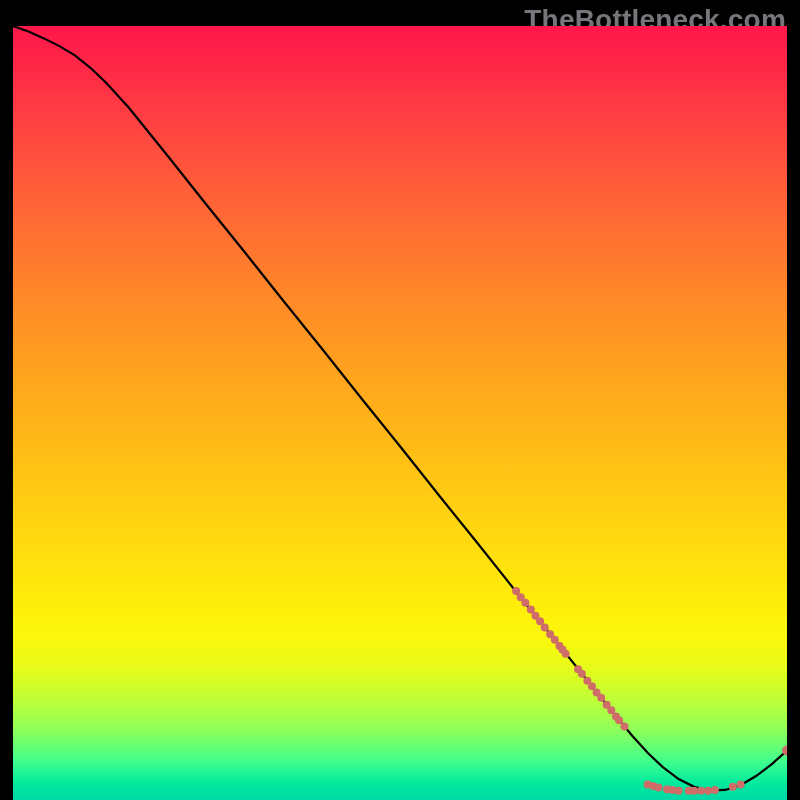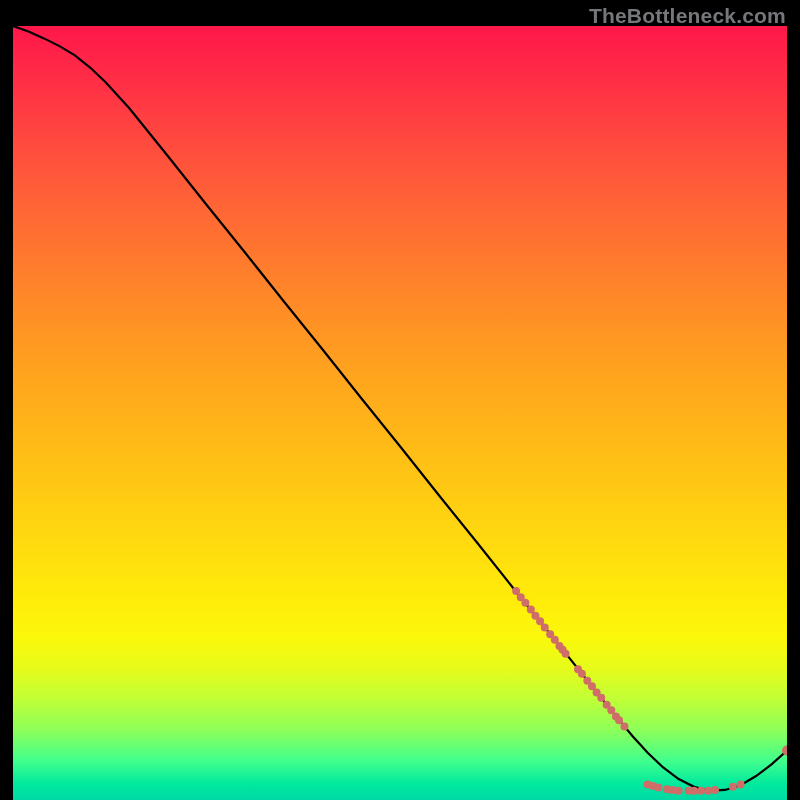--- a/index.html
+++ b/index.html
@@ -48,21 +48,21 @@
   }
   .overlay {
     position: absolute;
     inset: 0;
   }
   .watermark {
     position: absolute;
     top: 4px;
     right: 14px;
     font-family: Arial, Helvetica, sans-serif;
-    font-size: 21px;
+    font-size: 28px;
     font-weight: 600;
     color: #75777a;
     letter-spacing: 0.2px;
   }
 </style>
 </head>
 <body>
 
 <div class="stage">
 

